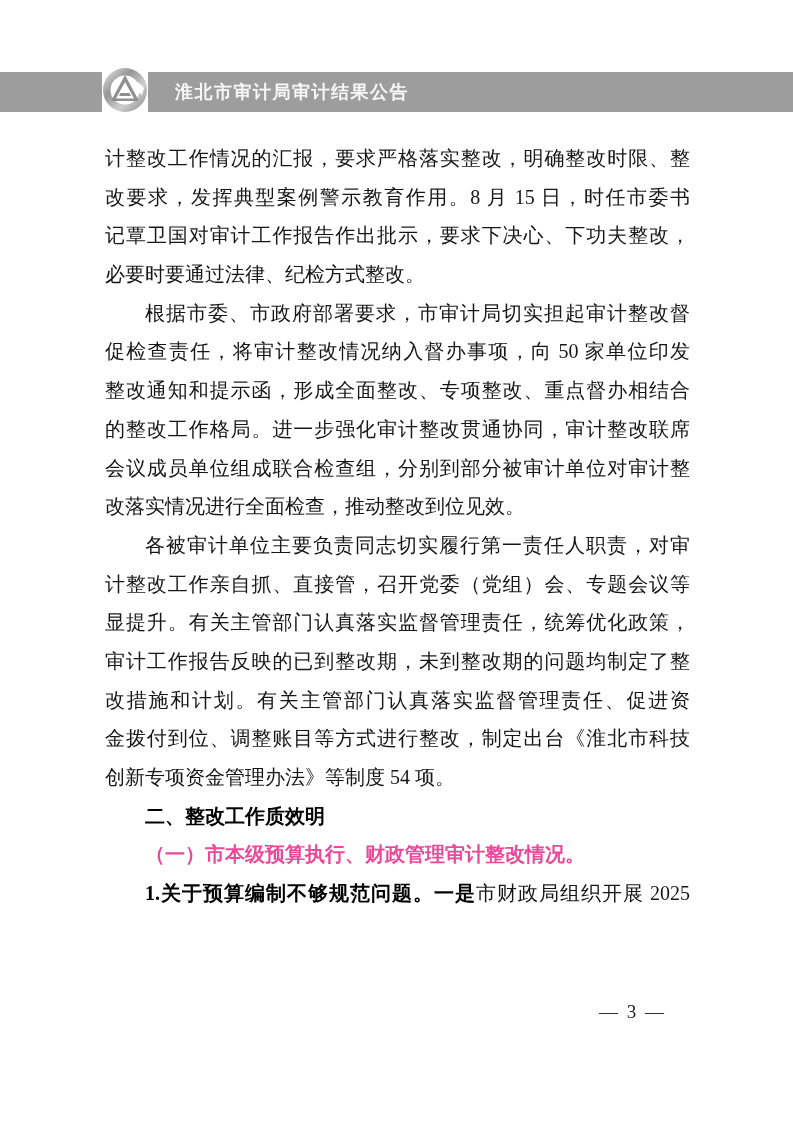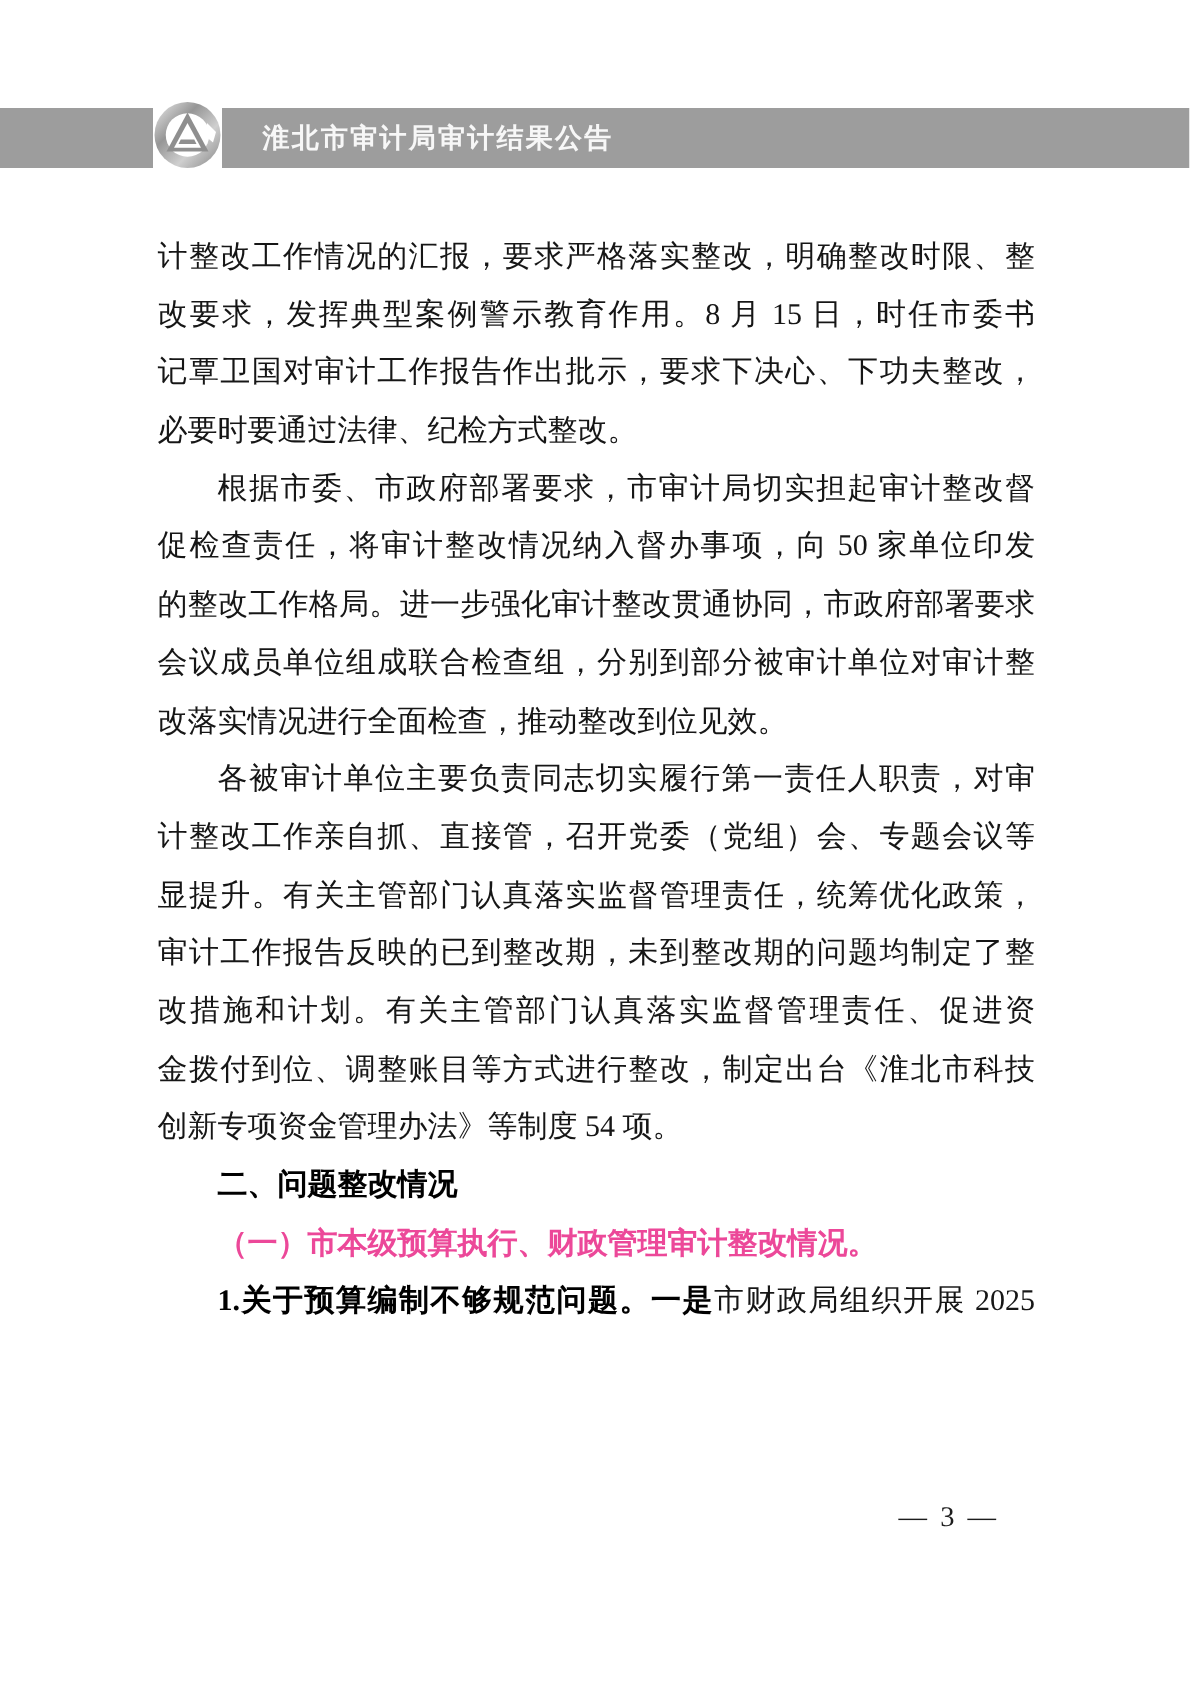--- a/index.html
+++ b/index.html
@@ -33,21 +33,20 @@
     color: #f7f7f7;
     font-size: 18px; font-weight: bold;
     font-family: "Liberation Sans", "DejaVu Sans", sans-serif;
     letter-spacing: 1.5px;
     white-space: nowrap;
   }
   
   .content {
     position: absolute; left: 105px; top: 139px;
     width: 585px;
-    margin-top: 13px;
   }
   .line {
     font-size: 20px;
     height: 38.7px; line-height: 38.7px;
     color: #161616;
     text-align: justify;
     text-align-last: justify;
     overflow: hidden;
   }
   .line.last { text-align-last: left; }
@@ -98,33 +97,34 @@
 
   <main class="content">
 
     <div class="line">计整改工作情况的汇报，要求严格落实整改，明确整改时限、整</div>
     <div class="line">改要求，发挥典型案例警示教育作用。8 月 15 日，时任市委书</div>
     <div class="line">记覃卫国对审计工作报告作出批示，要求下决心、下功夫整改，</div>
     <div class="line last">必要时要通过法律、纪检方式整改。</div>
 
     <div class="line indent">根据市委、市政府部署要求，市审计局切实担起审计整改督</div>
     <div class="line">促检查责任，将审计整改情况纳入督办事项，向 50 家单位印发</div>
-    <div class="line">的整改工作格局。进一步强化审计整改贯通协同，市政府部署要求</div>
+    <div class="line">整改通知和提示函，形成全面整改、专项整改、重点督办相结合</div>
+    <div class="line">的整改工作格局。进一步强化审计整改贯通协同，审计整改联席</div>
     <div class="line">会议成员单位组成联合检查组，分别到部分被审计单位对审计整</div>
     <div class="line last">改落实情况进行全面检查，推动整改到位见效。</div>
 
     <div class="line indent">各被审计单位主要负责同志切实履行第一责任人职责，对审</div>
     <div class="line">计整改工作亲自抓、直接管，召开党委（党组）会、专题会议等</div>
     <div class="line">显提升。有关主管部门认真落实监督管理责任，统筹优化政策，</div>
     <div class="line">审计工作报告反映的已到整改期，未到整改期的问题均制定了整</div>
     <div class="line">改措施和计划。有关主管部门认真落实监督管理责任、促进资</div>
     <div class="line">金拨付到位、调整账目等方式进行整改，制定出台《淮北市科技</div>
     <div class="line last">创新专项资金管理办法》等制度 54 项。</div>
 
-    <div class="line last indent h1">二、问题整改情况</div>
+    <div class="line last indent h1">二、整改工作质效明</div>
 
     <div class="line last indent h2">（一）市本级预算执行、财政管理审计整改情况。</div>
 
     <div class="line indent">
       <span class="b">1.关于预算编制不够规范问题。一是</span><span>市财政局组织开展 2025</span>
     </div>
 
   </main>
 
   <footer class="footer">

